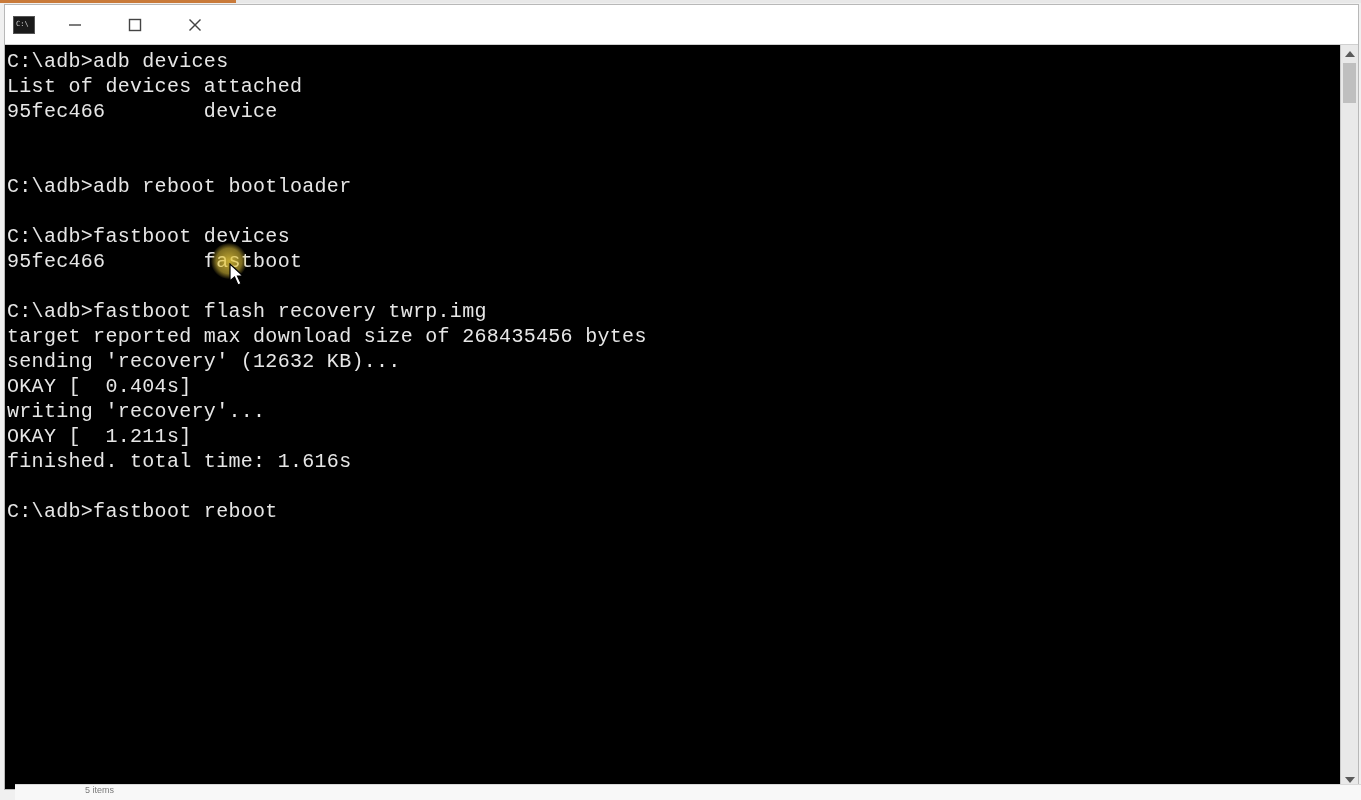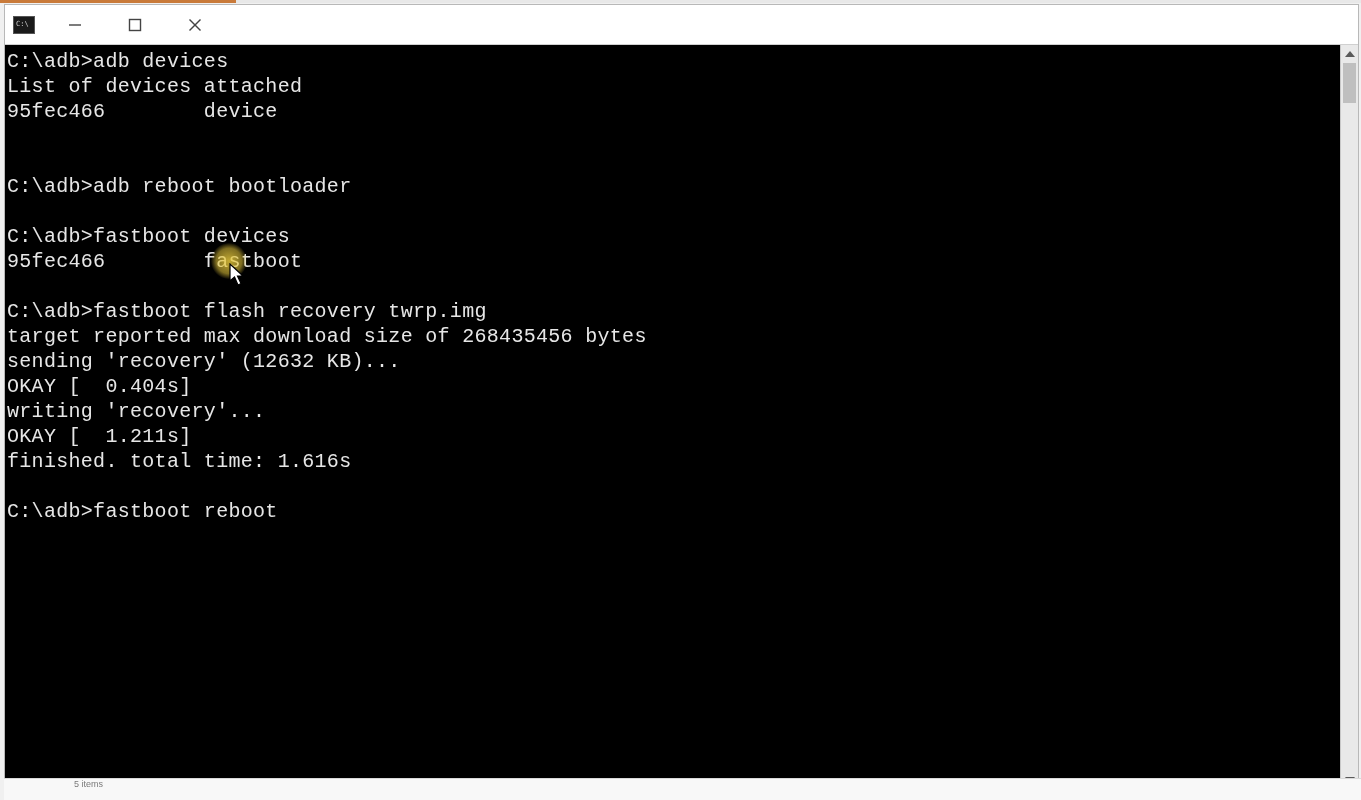--- a/index.html
+++ b/index.html
@@ -151,23 +151,23 @@
       top: 218px;
       pointer-events: none;
     }
     .cursor-arrow svg {
       width: 18px;
       height: 24px;
     }
     .bottom-taskhint {
       position: absolute;
       bottom: 0;
-      left: 4px;
+      left: 15px;
       right: 0;
-      height: 22px;
+      height: 16px;
       background: #f8f8f8;
       border-top: 1px solid #d9d9d9;
       display: flex;
       align-items: flex-start;
       padding-left: 70px;
       font-size: 9px;
       color: #7a7a7a;
       overflow: hidden;
     }
   </style>

